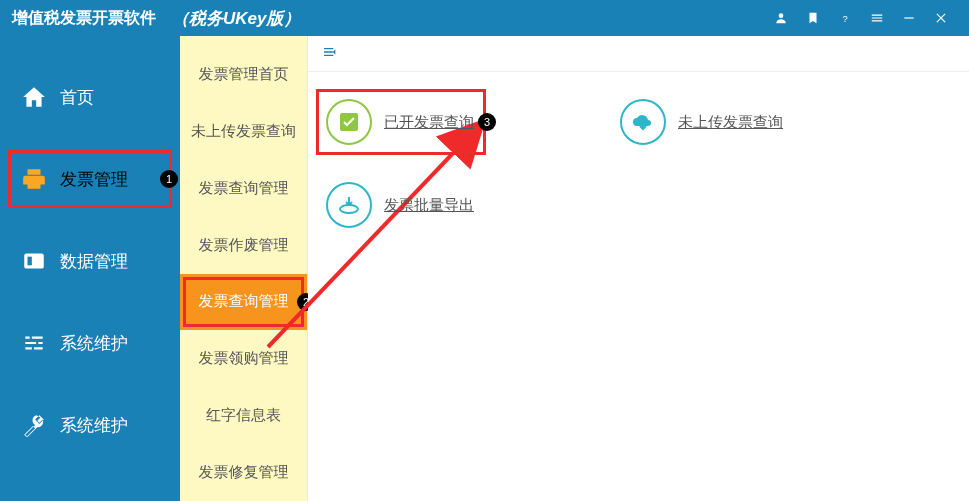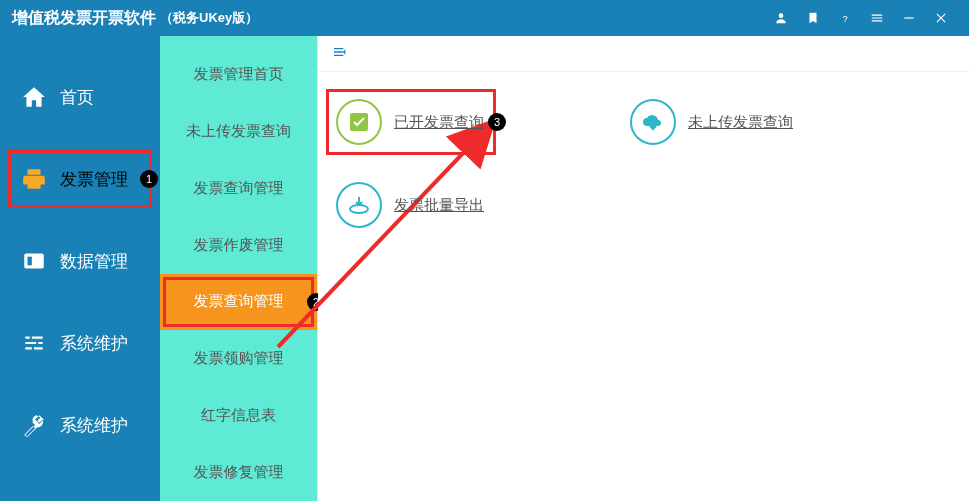--- a/index.html
+++ b/index.html
@@ -11,34 +11,34 @@
   .titlebar {
     background: #1981b6;
     color: #fff;
     height: 36px;
     display: flex;
     align-items: center;
     padding: 0 12px;
     font-size: 16px;
   }
   .titlebar .title { font-weight: bold; }
-  .titlebar .subtitle { font-size: 13px; margin-left: 4px; font-weight: bold; }
+  .titlebar .subtitle { font-size: 17px; margin-left: 16px; font-weight: bold; font-style: italic; }
   .titlebar .spacer { flex: 1; }
   .titlebar .ticon {
     width: 32px; height: 36px;
     display: flex; align-items: center; justify-content: center;
     font-size: 14px; cursor: pointer;
   }
   .titlebar .ticon svg { width: 14px; height: 14px; fill: #fff; }
 
   .body { display: flex; flex: 1; min-height: 0; }
 
   
   .sidebar {
-    width: 160px;
+    width: 180px;
     background: #1981b6;
     color: #fff;
     display: flex;
     flex-direction: column;
     padding-top: 20px;
   }
   .sidebar-item {
     display: flex;
     align-items: center;
     height: 82px;
@@ -62,23 +62,23 @@
   .badge {
     position: absolute;
     width: 18px; height: 18px; border-radius: 50%;
     background: #000; color: #fff; font-size: 11px;
     display: flex; align-items: center; justify-content: center;
   }
   .sidebar-item .badge { right: 2px; top: 50%; transform: translateY(-50%); }
 
   
   .submenu {
-    width: 158px;
+    width: 128px;
     border-right: 1px solid #e6e6e6;
-    background: #5eead4;
+    background: #fef9c3;
     display: flex; flex-direction: column;
     padding-top: 10px;
   }
   .submenu-item {
     height: 58px;
     display: flex; align-items: center; justify-content: center;
     font-size: 15px; color: #555; cursor: pointer;
     position: relative;
   }
   .submenu-item.active {

